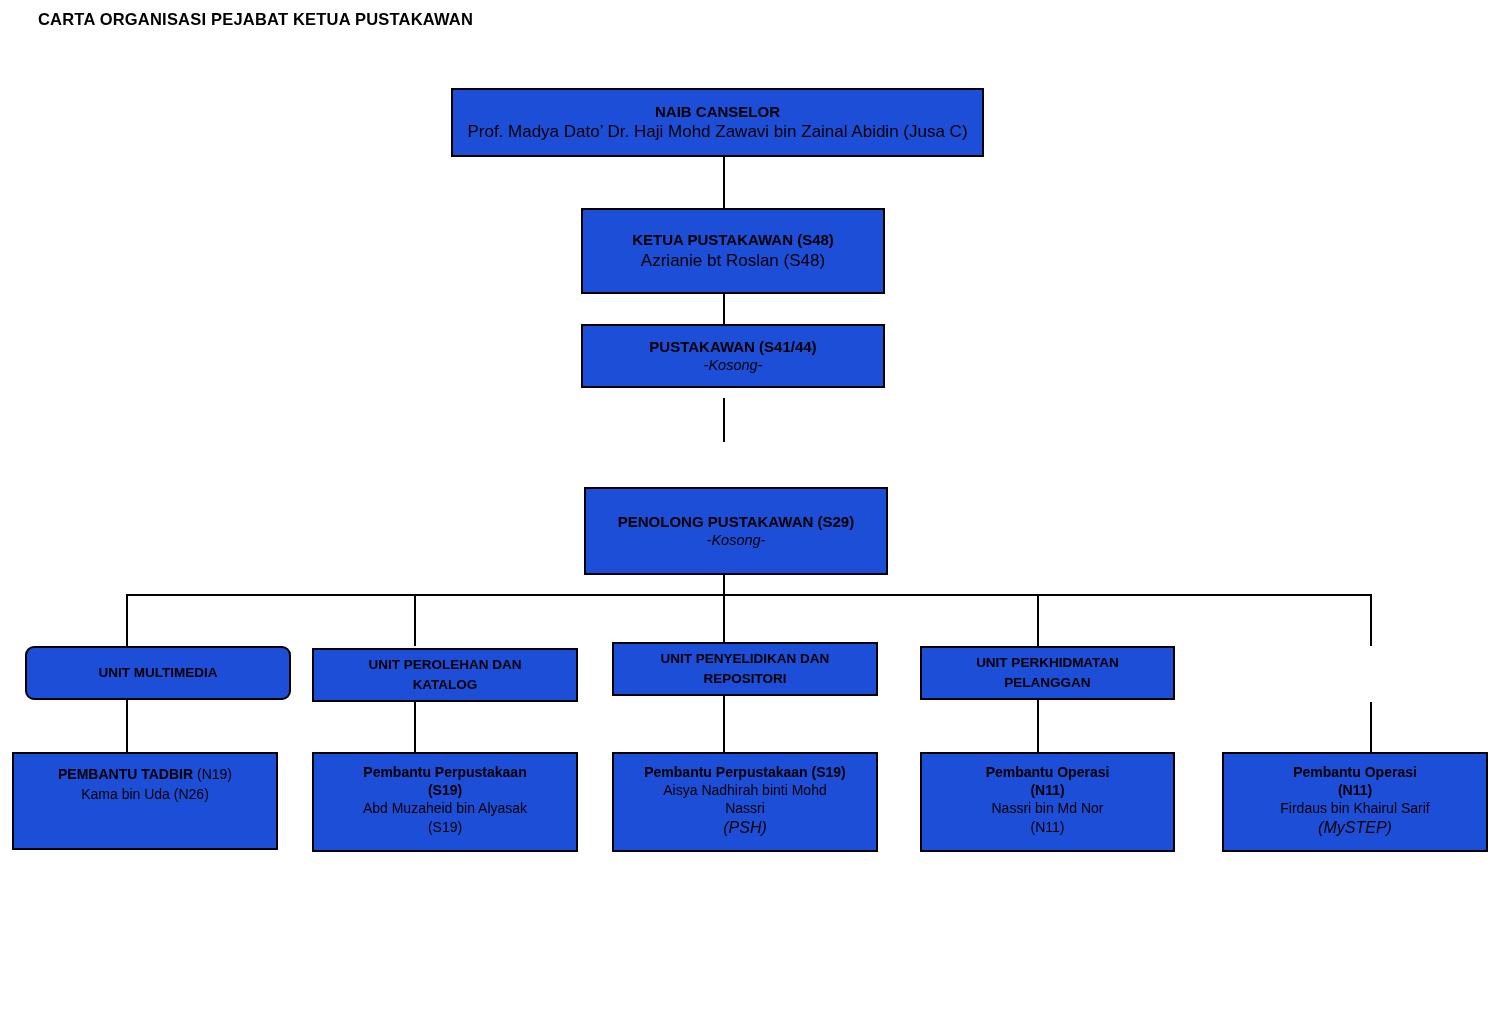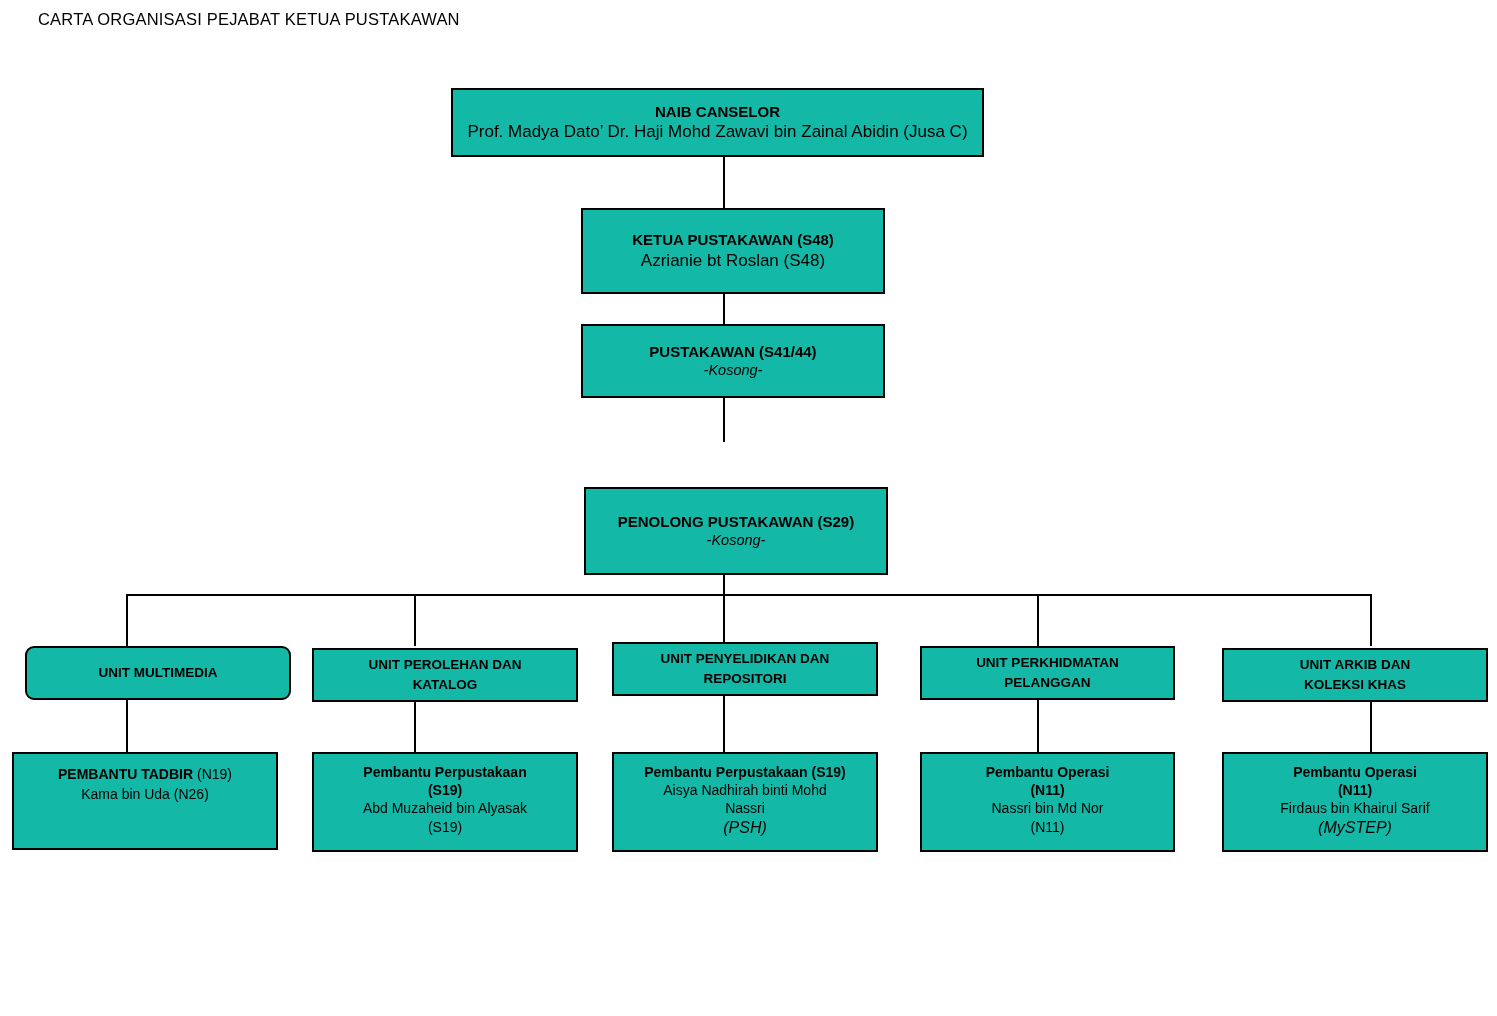--- a/index.html
+++ b/index.html
@@ -19,31 +19,31 @@
     overflow: hidden;
     background: #ffffff;
   }
 
   
   #page-title {
     position: absolute;
     left: 38px;
     top: 10px;
     font-size: 16.5px;
-    font-weight: normal;
+    font-weight: bold;
     letter-spacing: 0.2px;
     white-space: nowrap;
   }
 
   
   .node {
     position: absolute;
     box-sizing: border-box;
     border: 2px solid #000000;
-    background: #14b8a6;
+    background: #1d4ed8;
     display: flex;
     flex-direction: column;
     align-items: center;
     justify-content: center;
     text-align: center;
     padding: 3px 6px;
     z-index: 2;
   }
   .node .ln {
     display: block;
@@ -104,21 +104,21 @@
   <div class="node" style="left:451px; top:88px; width:533px; height:69px;">
     <span class="ln ttl">NAIB CANSELOR</span>
     <span class="ln sub">Prof. Madya Dato’ Dr. Haji Mohd Zawavi bin Zainal Abidin (Jusa C)</span>
   </div>
 
   <div class="node" style="left:581px; top:208px; width:304px; height:86px;">
     <span class="ln ttl">KETUA PUSTAKAWAN (S48)</span>
     <span class="ln sub">Azrianie bt Roslan (S48)</span>
   </div>
 
-  <div class="node" style="left:581px; top:324px; width:304px; height:74px;">
+  <div class="node" style="left:581px; top:324px; width:304px; height:64px;">
     <span class="ln ttl">PUSTAKAWAN (S41/44)</span>
     <span class="ln ital">-Kosong-</span>
   </div>
 
   <div class="node" style="left:584px; top:452px; width:304px; height:88px;margin-top:35px;">
     <span class="ln ttl">PENOLONG PUSTAKAWAN (S29)</span>
     <span class="ln ital">-Kosong-</span>
   </div>
 
   <div class="node unit" style="left:25px; top:646px; width:266px; height:54px;border-radius:9px;">
@@ -133,24 +133,20 @@
   <div class="node unit" style="left:612px; top:642px; width:266px; height:54px;">
     <span class="ln">UNIT PENYELIDIKAN DAN</span>
     <span class="ln">REPOSITORI</span>
   </div>
 
   <div class="node unit" style="left:920px; top:646px; width:255px; height:54px;">
     <span class="ln">UNIT PERKHIDMATAN</span>
     <span class="ln">PELANGGAN</span>
   </div>
 
-  <div class="node unit" style="left:1222px; top:648px; width:266px; height:54px;">
-    <span class="ln">UNIT ARKIB DAN</span>
-    <span class="ln">KOLEKSI KHAS</span>
-  </div>
 
   <div class="node" style="left:12px; top:752px; width:266px; height:98px; justify-content:flex-start; padding-top:10px;">
     <span class="ln">
       <span class="ttl-sm">PEMBANTU TADBIR</span><span class="sub-sm reg-inline"> (N19)</span>
     </span>
     <span class="ln sub-sm">Kama bin Uda (N26)</span>
   </div>
 
   <div class="node" style="left:312px; top:752px; width:266px; height:100px; justify-content:flex-start; padding-top:9px;">
     <span class="ln ttl-sm">Pembantu Perpustakaan</span>

